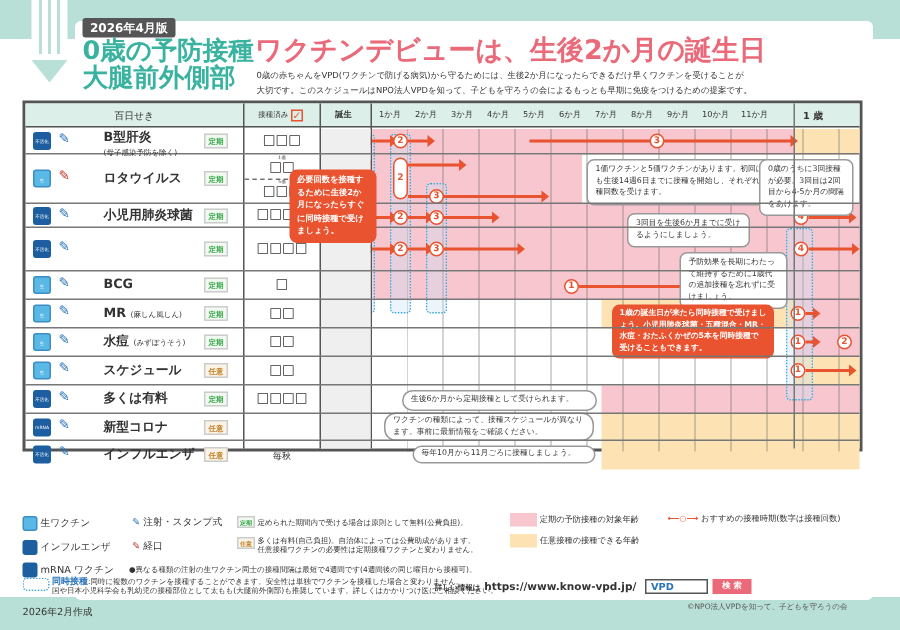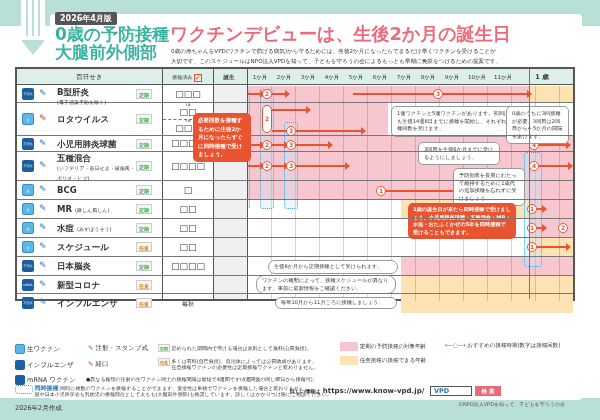--- a/index.html
+++ b/index.html
@@ -11,21 +11,21 @@
 .edition{position:absolute;left:55px;top:12px;background:#555;color:#fff;font-size:8px;font-weight:bold;padding:1px 5px;border-radius:2px}
 .title1{position:absolute;left:55px;top:25px;color:#39b3a0;font-weight:bold;font-size:17px;line-height:18px}
 .title2{position:absolute;left:55px;top:43px;color:#39b3a0;font-weight:bold;font-size:17px;line-height:18px}
 .headline{position:absolute;left:170px;top:24px;color:#ea6a7a;font-weight:bold;font-size:18px;line-height:20px}
 .intro{position:absolute;left:171px;top:46px;font-size:5.6px;line-height:10px;color:#333;width:420px}
 .table{position:absolute;left:15px;top:67px;width:560px;height:234px;border:2px solid #555;background:#fff}
 .hrow{position:absolute;left:0;top:0;width:556px;height:16px;background:#dcefe9;border-bottom:1px solid #555}
 .hcell{position:absolute;top:0;height:16px;font-size:6.5px;line-height:16px;text-align:center;color:#333}
 .vline{position:absolute;top:0;width:1px;background:#555}
 .row{position:absolute;left:0;width:556px;border-bottom:1px solid #777}
-.vname{position:absolute;left:40px;font-size:8.5px;font-weight:bold;color:#333;line-height:10px}
+.vname{position:absolute;left:52px;font-size:8.5px;font-weight:bold;color:#333;line-height:10px}
 .vsub{display:block;font-size:5px;font-weight:normal}
 .vicon{position:absolute;left:5px;width:12px;height:12px;border-radius:2px;font-size:3px;color:#fff;text-align:center;line-height:12px}
 .live{background:#5ab8e6;border:1px solid #3d8cc4}
 .inact{background:#1d5ea0}
 .mrna{background:#1d5ea0}
 .syr{position:absolute;left:22px;font-size:9px;color:#2b74b8}
 .tag{position:absolute;left:119px;width:16px;height:10px;font-size:5px;line-height:10px;text-align:center;border:1px solid #ccc;font-weight:bold}
 .tag.reg{color:#3aa84a;background:#f1faf1}
 .tag.opt{color:#c08028;background:#fbf3e6}
 .boxes{position:absolute;left:147px;width:48px;text-align:center;font-size:9px;letter-spacing:0px;color:#333}
@@ -192,21 +192,20 @@
   <div class="row" style="top:67px;height:16px">
     <span class="vicon inact" style="top:2px">不活化</span>
     <span class="syr" style="top:2px">✎</span>
     <span class="vname" style="top:3px">小児用肺炎球菌</span>
     <span class="tag reg" style="top:3px">定期</span>
     <span class="boxes" style="top:2px">□□□□</span>
   </div>
   <div class="row" style="top:83px;height:29px">
     <span class="vicon inact" style="top:8px">不活化</span>
     <span class="syr" style="top:8px">✎</span>
-    <span class="vname" style="top:1px;width:80px"><span>五種混合</span><span class="vsub">(ジフテリア・百日せき・破傷風・ポリオ・ヒブ)</span></span>
     <span class="tag reg" style="top:9px">定期</span>
     <span class="boxes" style="top:9px">□□□□</span>
   </div>
   <div class="row" style="top:112px;height:19px">
     <span class="vicon live" style="top:3px">生</span>
     <span class="syr" style="top:3px">✎</span>
     <span class="vname" style="top:4px">BCG</span>
     <span class="tag reg" style="top:4px">定期</span>
     <span class="boxes" style="top:4px">□</span>
   </div>
@@ -227,21 +226,21 @@
   <div class="row" style="top:169px;height:19px">
     <span class="vicon live" style="top:3px">生</span>
     <span class="syr" style="top:3px">✎</span>
     <span class="vname" style="top:4px">スケジュール</span>
     <span class="tag opt" style="top:4px">任意</span>
     <span class="boxes" style="top:4px">□□</span>
   </div>
   <div class="row" style="top:188px;height:19px">
     <span class="vicon inact" style="top:3px">不活化</span>
     <span class="syr" style="top:3px">✎</span>
-    <span class="vname" style="top:4px">日本脳炎</span>
+    <span class="vname" style="top:4px">多くは有料</span>
     <span class="tag reg" style="top:4px">定期</span>
     <span class="boxes" style="top:4px">□□□□</span>
   </div>
   <div class="row" style="top:207px;height:18px">
     <span class="vicon mrna" style="top:3px">mRNA</span>
     <span class="syr" style="top:3px">✎</span>
     <span class="vname" style="top:4px">新型コロナ</span>
     <span class="tag opt" style="top:4px">任意</span>
   </div>
   <div class="row" style="top:225px;height:19px;border-bottom:none">

